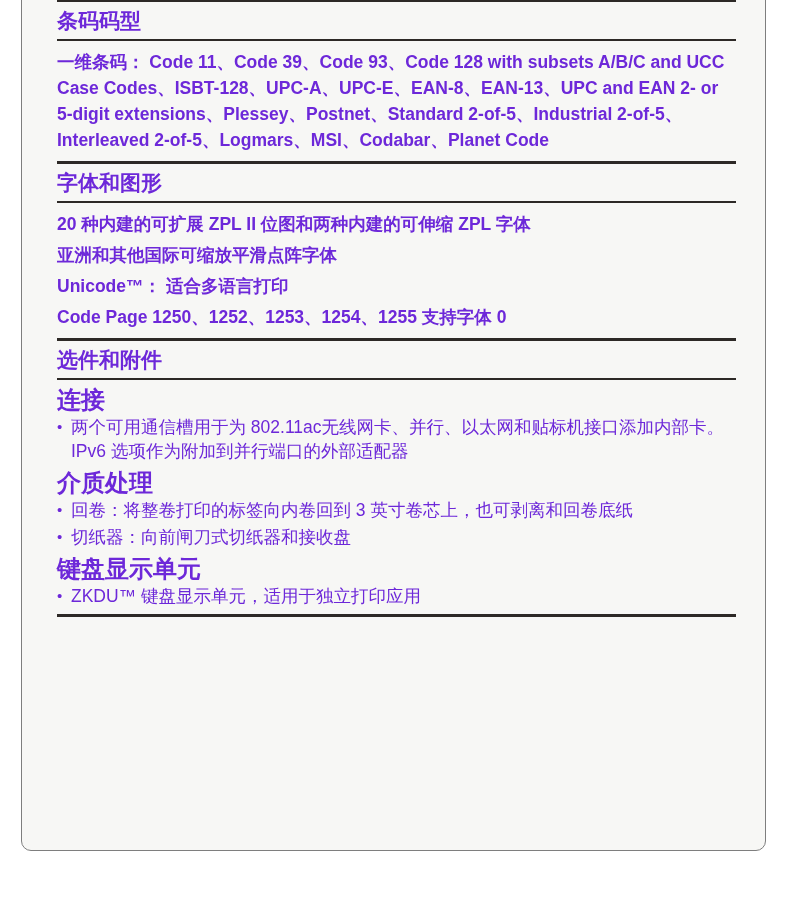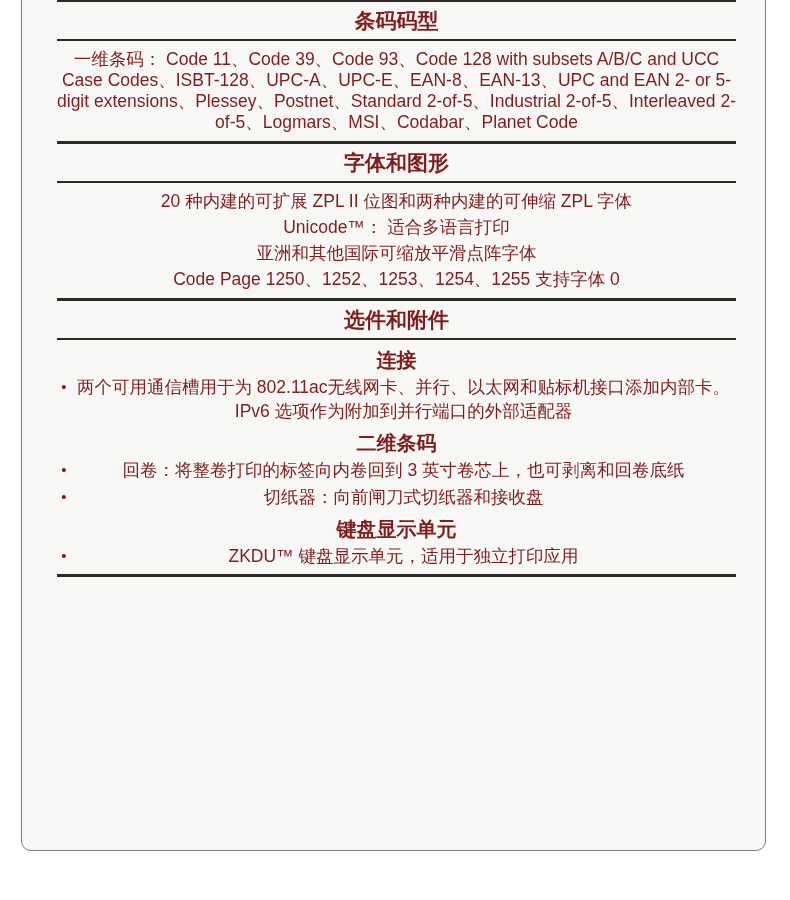--- a/index.html
+++ b/index.html
@@ -23,22 +23,21 @@
     box-sizing: border-box;
     background: #f7f7f5;
     border: 1.5px solid #7e7e7e;
     border-radius: 10px;
   }
   .spec-content {
     position: absolute;
     left: 35px;
     right: 29px;
     top: 22px;
-    color: #7f1d1d;
-    text-align: center;
+    color: #6d28d9;
   }
   .rule-thick {
     height: 3px;
     background: #2d2926;
   }
   .rule-thin {
     height: 2px;
     background: #2d2926;
   }
   .section-rule-top {
@@ -48,28 +47,29 @@
     margin-top: 0;
   }
   .section-title {
     font-size: 21px;
     line-height: 26px;
     font-weight: 700;
     margin: 6px 0 5px 0;
   }
   .paragraph {
     font-size: 17.5px;
-    line-height: 21px;
+    line-height: 26px;
     margin: 5px 0;
+    font-weight: bold;
   }
   .paragraph:first-of-type {
     margin-top: 8px;
   }
   .group-heading {
-    font-size: 20px;
+    font-size: 24px;
     line-height: 24px;
     font-weight: 700;
     margin: 8px 0 0 0;
   }
   .bullet-row {
     display: flex;
     align-items: flex-start;
     font-size: 17.5px;
     line-height: 24px;
     margin: 3px 0;
@@ -96,34 +96,34 @@
         <div class="rule-thick section-rule-top"></div>
         <h2 class="section-title">条码码型</h2>
         <div class="rule-thin"></div>
         <p class="paragraph">一维条码：  Code 11、Code 39、Code 93、Code 128 with subsets A/B/C and UCC Case Codes、ISBT-128、UPC-A、UPC-E、EAN-8、EAN-13、UPC and EAN 2- or 5-digit extensions、Plessey、Postnet、Standard 2-of-5、Industrial 2-of-5、Interleaved 2-of-5、Logmars、MSI、Codabar、Planet Code</p>
       </div>
       <div class="section">
         <div class="rule-thick section-rule-top"></div>
         <h2 class="section-title">字体和图形</h2>
         <div class="rule-thin"></div>
         <p class="paragraph">20 种内建的可扩展 ZPL II 位图和两种内建的可伸缩 ZPL 字体</p>
+        <p class="paragraph">亚洲和其他国际可缩放平滑点阵字体</p>
         <p class="paragraph">Unicode™：  适合多语言打印</p>
-        <p class="paragraph">亚洲和其他国际可缩放平滑点阵字体</p>
         <p class="paragraph">Code Page 1250、1252、1253、1254、1255 支持字体 0</p>
       </div>
       <div class="section">
         <div class="rule-thick section-rule-top"></div>
         <h2 class="section-title">选件和附件</h2>
         <div class="rule-thin"></div>
         <h3 class="group-heading">连接</h3>
         <div class="bullet-row">
           <span class="bullet-marker">•</span>
           <span class="bullet-text">两个可用通信槽用于为 802.11ac无线网卡、并行、以太网和贴标机接口添加内部卡。IPv6 选项作为附加到并行端口的外部适配器</span>
         </div>
-        <h3 class="group-heading">二维条码</h3>
+        <h3 class="group-heading">介质处理</h3>
         <div class="bullet-row">
           <span class="bullet-marker">•</span>
           <span class="bullet-text">回卷：将整卷打印的标签向内卷回到 3 英寸卷芯上，也可剥离和回卷底纸</span>
         </div>
         <div class="bullet-row">
           <span class="bullet-marker">•</span>
           <span class="bullet-text">切纸器：向前闸刀式切纸器和接收盘</span>
         </div>
         <h3 class="group-heading">键盘显示单元</h3>
         <div class="bullet-row">

